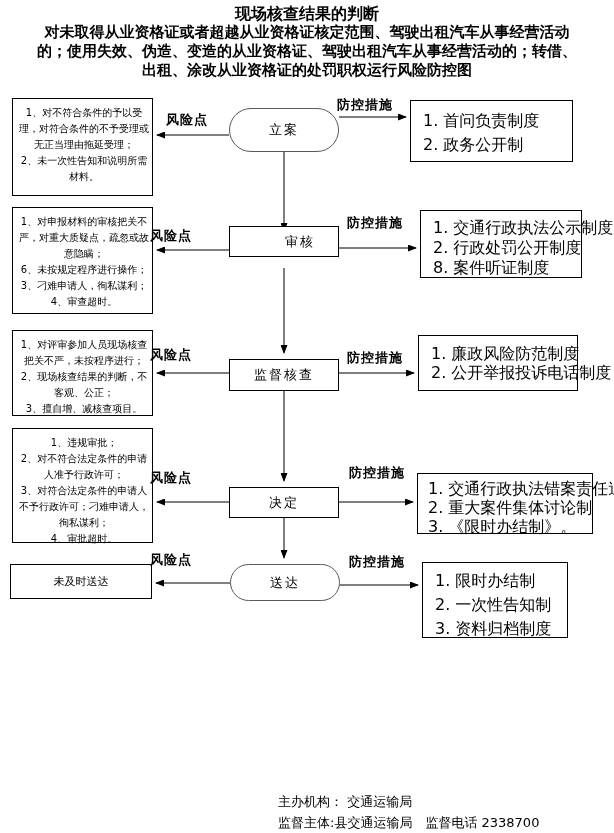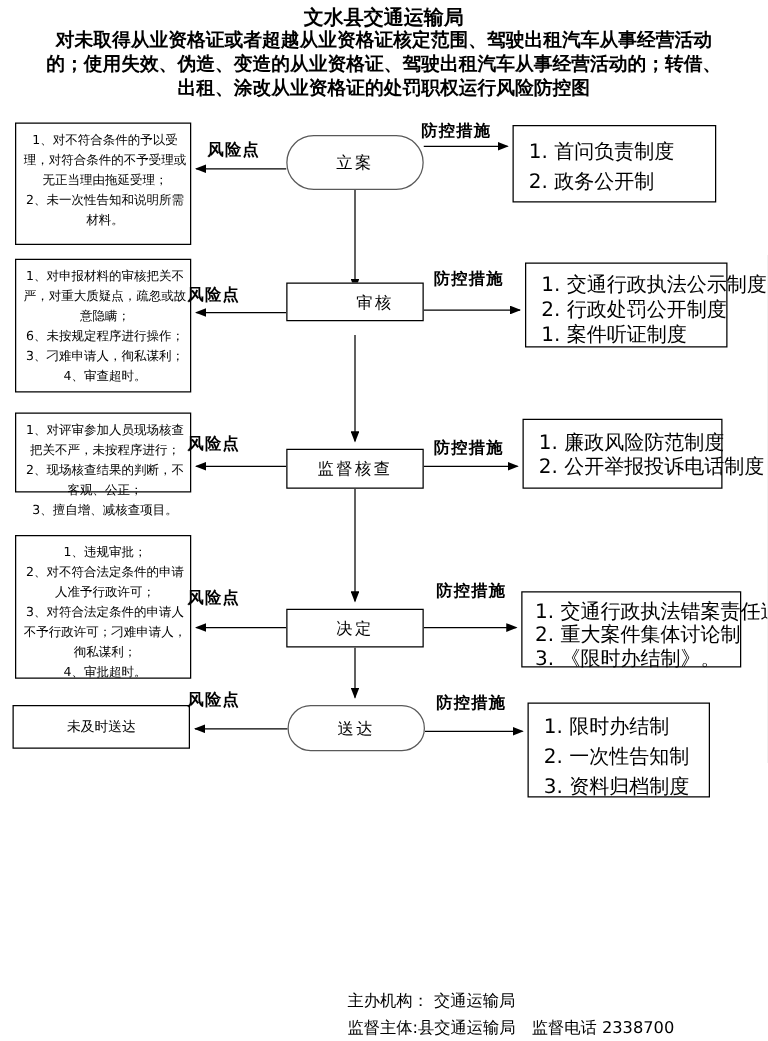--- a/index.html
+++ b/index.html
@@ -51,21 +51,21 @@
   .arrows{top:0;left:0;pointer-events:none;}
   .footer{
     top:791px;left:278px;font-size:13px;line-height:21px;white-space:nowrap;
   }
 </style>
 </head>
 <body>
 
 <div class="page">
 
-  <div class="abs title">文水县交通运输局</div>
+  <div class="abs title">现场核查结果的判断</div>
   <div class="abs subtitle">
     <div>对未取得从业资格证或者超越从业资格证核定范围、驾驶出租汽车从事经营活动</div>
     <div>的；使用失效、伪造、变造的从业资格证、驾驶出租汽车从事经营活动的；转借、</div>
     <div>出租、涂改从业资格证的处罚职权运行风险防控图</div>
   </div>
 
   <svg class="abs arrows" width="614" height="833" viewBox="0 0 614 833">
     <defs>
       <marker id="ah" markerWidth="9" markerHeight="7" refX="8" refY="3.5" orient="auto" markerUnits="userSpaceOnUse">
         <path d="M0,0 L9,3.5 L0,7 z" fill="#000"></path>
@@ -107,24 +107,24 @@
     <div class="item">6、未按规定程序进行操作；</div>
     <div class="item">3、刁难申请人，徇私谋利；</div>
     <div class="item">4、审查超时。</div>
   </div>
   <div class="abs flow-label" style="left:150px;top:227px;">风险点</div>
   <div class="abs node" style="left:229px;top:226px;width:110px;height:31px;padding-left:32px;">审核</div>
   <div class="abs flow-label" style="left:347px;top:214px;">防控措施</div>
   <div class="abs ctrl-box cb2" style="left:420px;top:210px;width:162px;height:68px;">
     <div class="item">1. 交通行政执法公示制度</div>
     <div class="item">2. 行政处罚公开制度</div>
-    <div class="item">1. 案件听证制度</div>
+    <div class="item">8. 案件听证制度</div>
   </div>
 
-  <div class="abs risk-box" style="left:12px;top:330px;width:141px;height:64px;">
+  <div class="abs risk-box" style="left:12px;top:330px;width:141px;height:86px;">
     <div class="item">1、对评审参加人员现场核查把关不严，未按程序进行；</div>
     <div class="item">2、现场核查结果的判断，不客观、公正；</div>
     <div class="item">3、擅自增、减核查项目。</div>
   </div>
   <div class="abs flow-label" style="left:150px;top:346px;">风险点</div>
   <div class="abs node" style="left:229px;top:359px;width:110px;height:32px;">监督核查</div>
   <div class="abs flow-label" style="left:347px;top:349px;">防控措施</div>
   <div class="abs ctrl-box cb3" style="left:418px;top:335px;width:160px;height:56px;">
     <div class="item">1. 廉政风险防范制度</div>
     <div class="item">2. 公开举报投诉电话制度</div>

